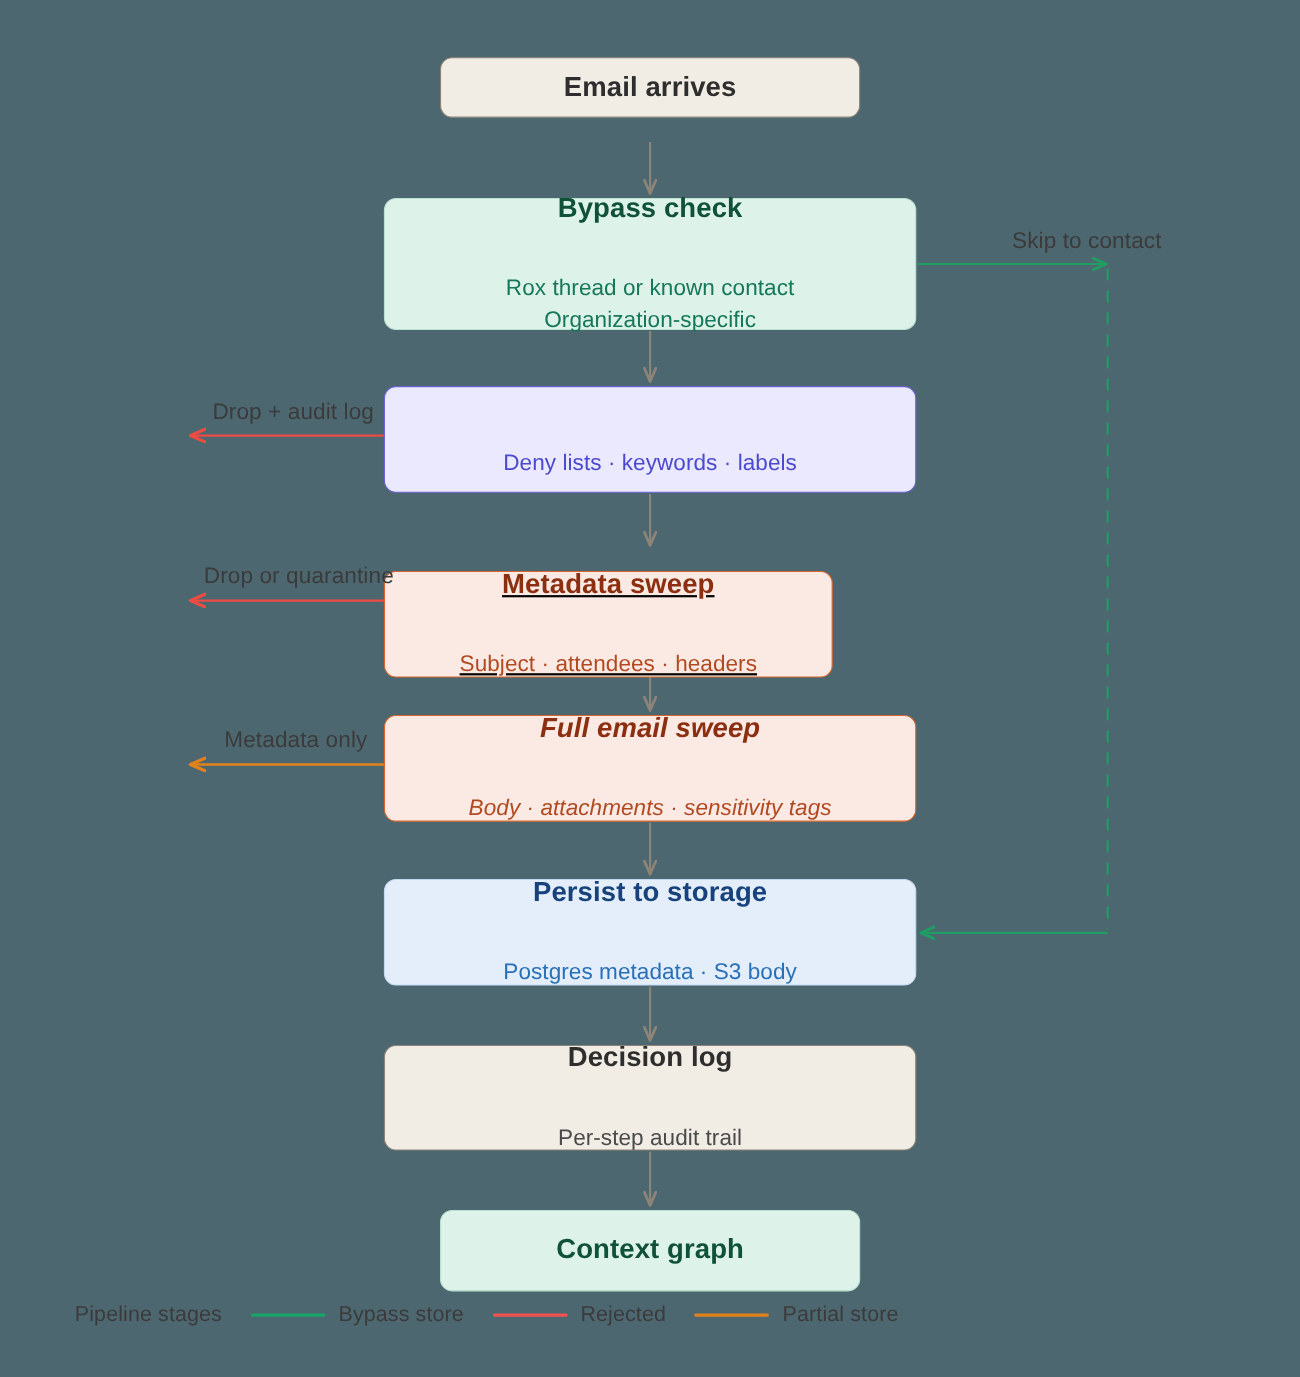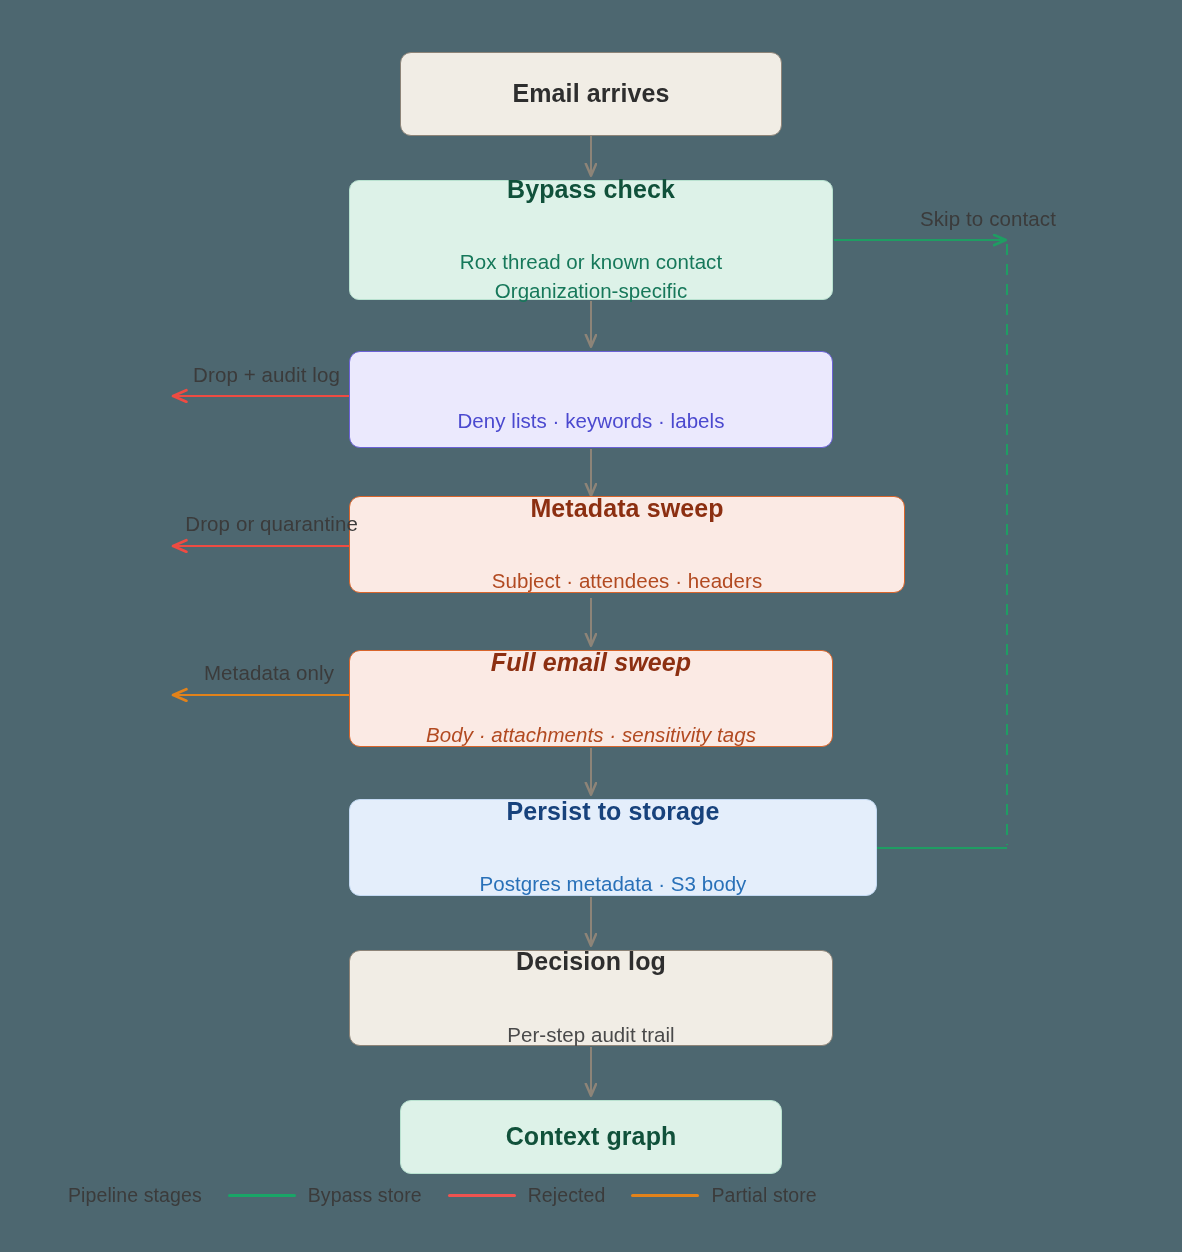--- a/index.html
+++ b/index.html
@@ -157,45 +157,45 @@
     <g fill="none" stroke="#ef4b42" stroke-width="2.2" marker-end="url(#ah-red)">
       <path d="M349,396 L174,396"></path>
       <path d="M349,546 L174,546"></path>
     </g>
 
     <g fill="none" stroke="#e2821a" stroke-width="2.2" marker-end="url(#ah-orange)">
       <path d="M349,695 L174,695"></path>
     </g>
   </svg>
 
-  <div class="node v-neutral" style="left:400px; top:52px; width:382px; height:84px;">
+  <div class="node v-neutral" style="left:400px; top:52px; width:382px; height:55px;">
     <div class="title">Email arrives</div>
   </div>
 
-  <div class="node v-green" style="left:349px; top:180px; width:484px; height:120px;border-radius:10px;">
+  <div class="node v-green" style="left:349px; top:180px; width:484px; height:120px;">
     <div class="title">Bypass check</div>
     <div class="sub">Rox thread or known contact</div>
     <div class="sub">Organization-specific</div>
   </div>
 
   <div class="node v-indigo" style="left:349px; top:351px; width:484px; height:97px;">
     <div class="sub">Deny lists · keywords · labels</div>
   </div>
 
-  <div class="node v-peach" style="left:349px; top:496px; width:556px; height:97px;">
+  <div class="node v-peach" style="left:349px; top:519px; width:408px; height:97px;text-decoration:underline;">
     <div class="title">Metadata sweep</div>
     <div class="sub">Subject · attendees · headers</div>
   </div>
 
   <div class="node v-peach" style="left:349px; top:650px; width:484px; height:97px;font-style:italic;">
     <div class="title">Full email sweep</div>
     <div class="sub">Body · attachments · sensitivity tags</div>
   </div>
 
-  <div class="node v-blue" style="left:349px; top:799px; width:528px; height:97px;">
+  <div class="node v-blue" style="left:349px; top:799px; width:484px; height:97px;">
     <div class="title">Persist to storage</div>
     <div class="sub">Postgres metadata · S3 body</div>
   </div>
 
   <div class="node v-neutral" style="left:349px; top:950px; width:484px; height:96px;">
     <div class="title">Decision log</div>
     <div class="sub">Per-step audit trail</div>
   </div>
 
   <div class="node v-green" style="left:400px; top:1100px; width:382px; height:74px;">

